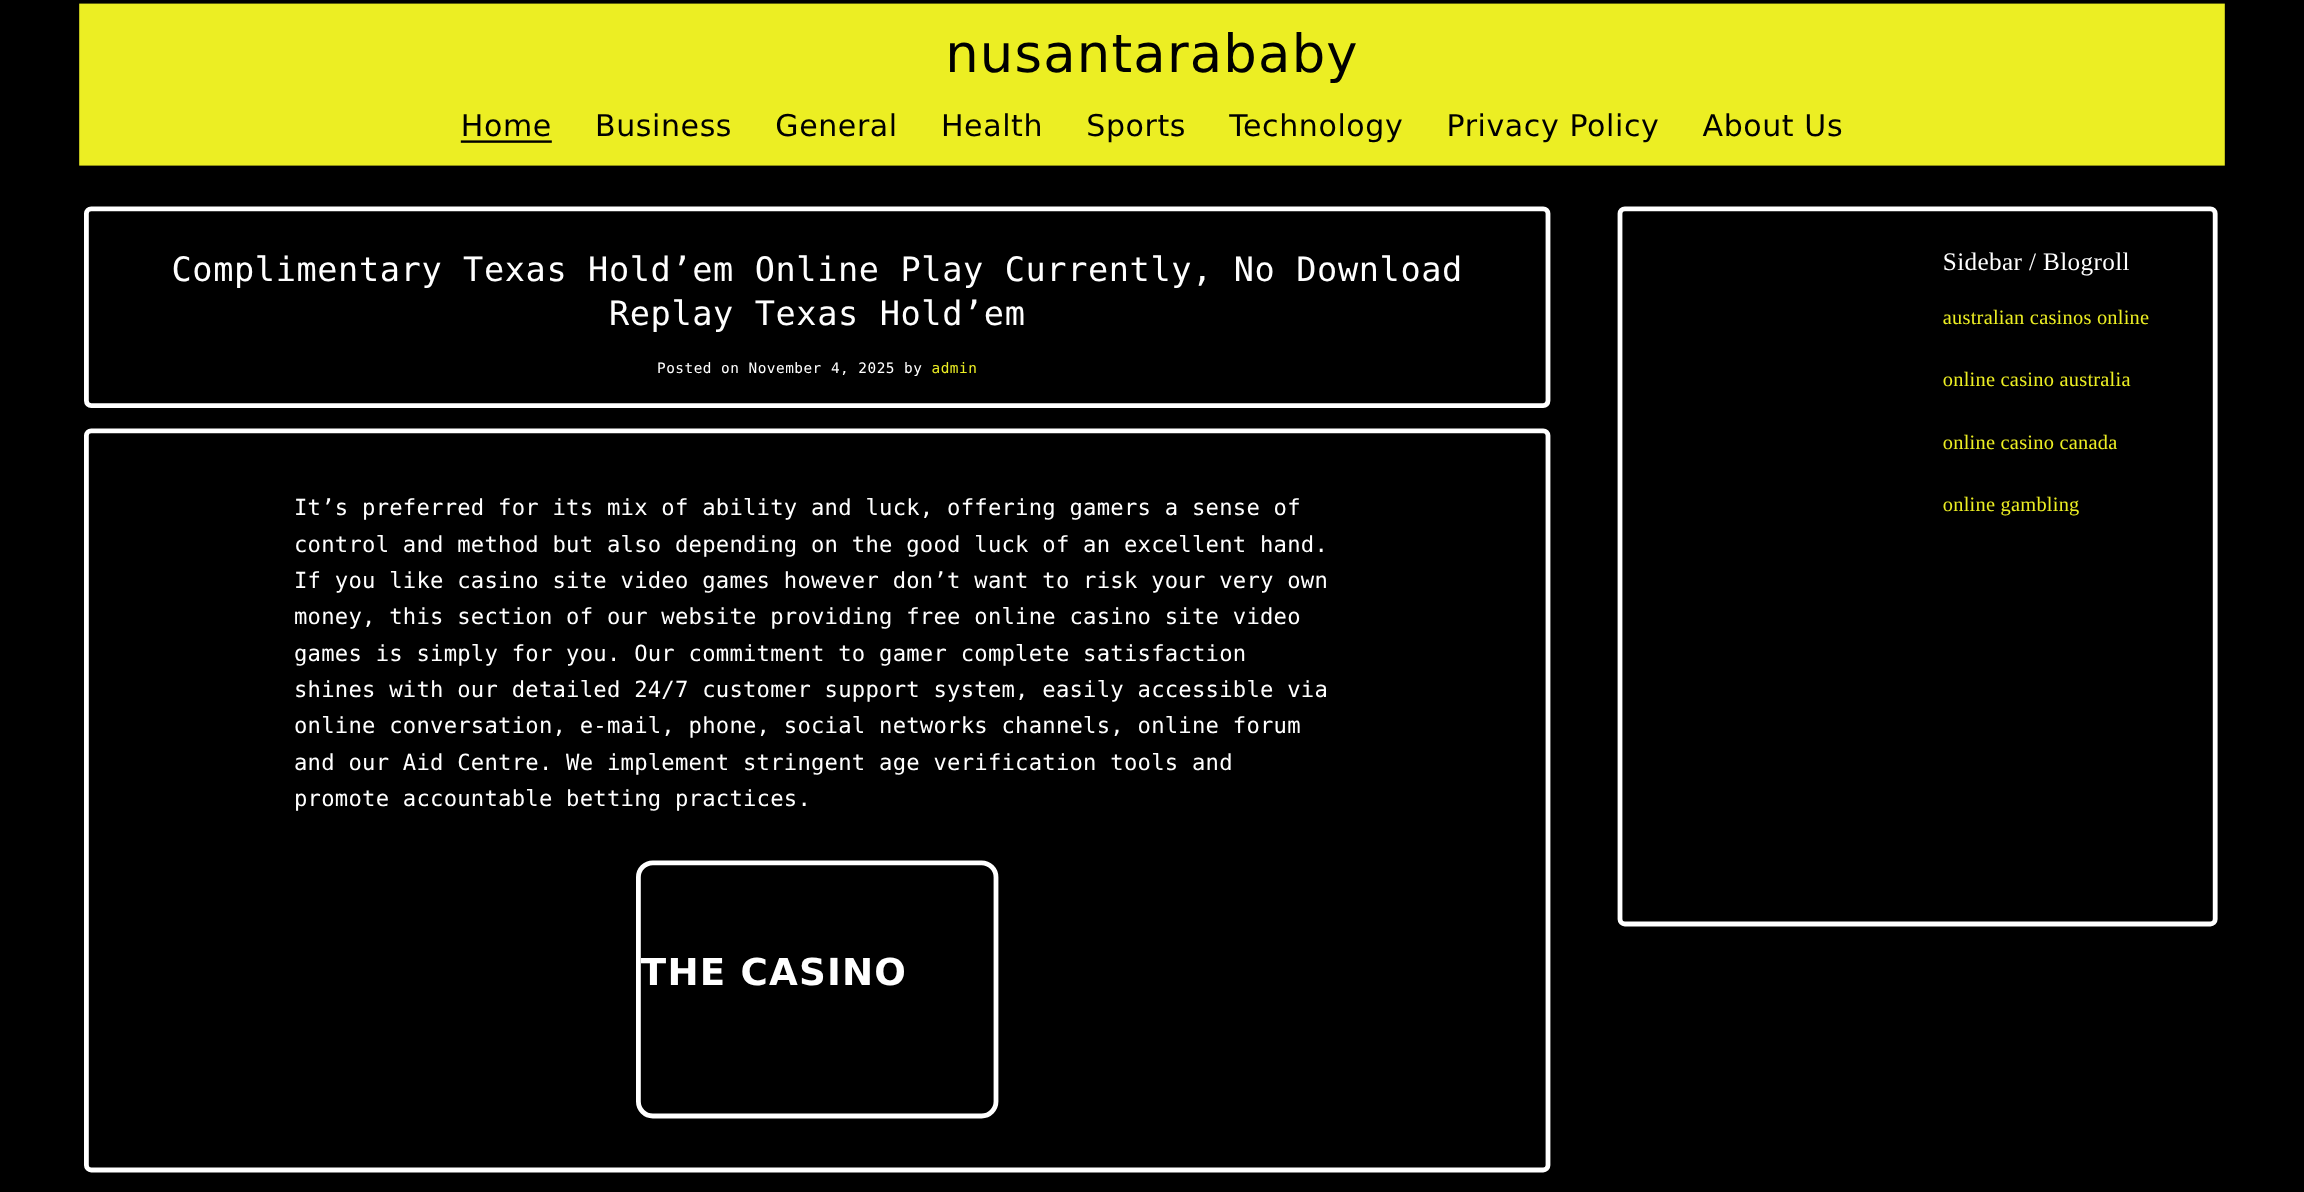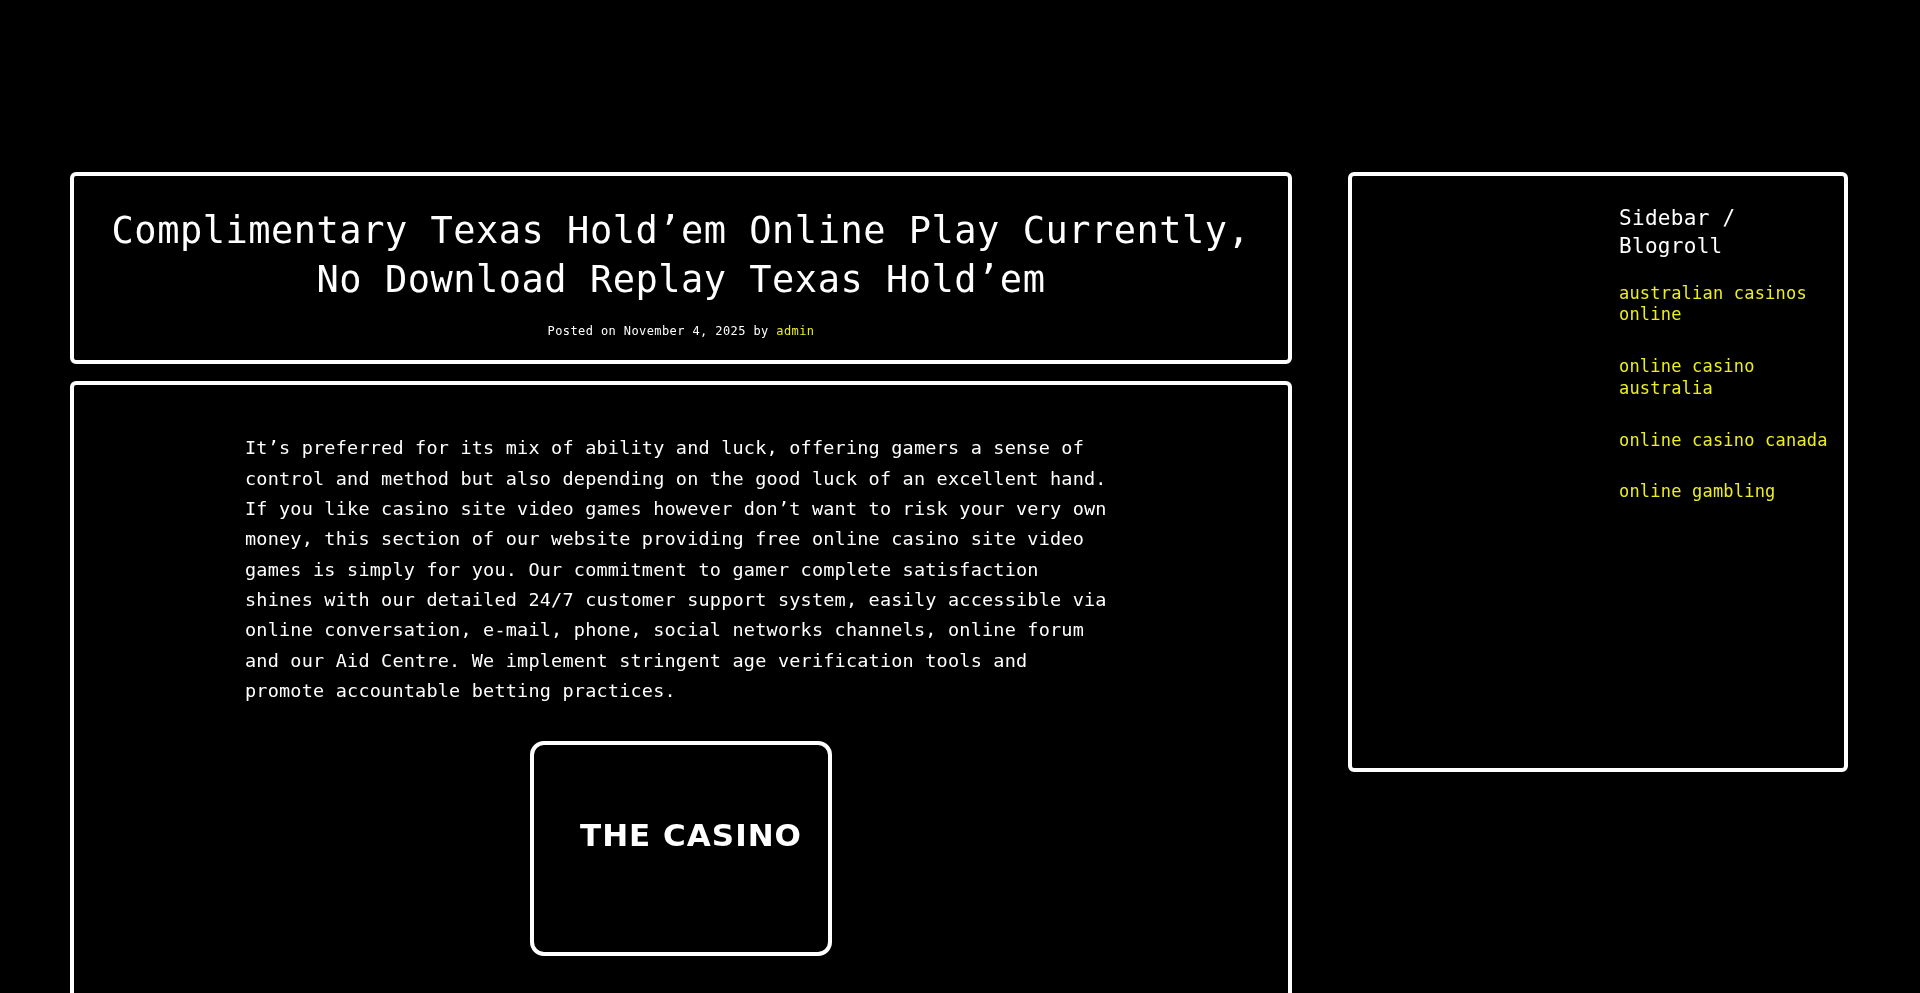--- a/index.html
+++ b/index.html
@@ -84,21 +84,21 @@
     border-radius: 6px;
     background: #000000;
     color: #ffffff;
   }
 
   .post-header-card {
     padding: 30px 30px 22px 30px;
   }
   .post-title {
     font-family: "DejaVu Sans Mono", monospace;
-    font-size: 37px;
+    font-size: 28px;
     line-height: 1.33;
     text-align: center;
     color: #ffffff;
     margin: 0;
     font-weight: 400;
     letter-spacing: 0.5px;
   }
   .post-meta {
     margin-top: 20px;
     text-align: center;
@@ -136,26 +136,24 @@
     border: 4px solid #ffffff;
     border-radius: 14px;
     background: #000000;
     overflow: hidden;
     position: relative;
   }
   .figure-text-1, .figure-text-2 {
     position: absolute;
     left: 0;
     right: 0;
-    text-align: center;
     font-family: "DejaVu Sans", sans-serif;
     font-weight: bold;
     color: #ffffff;
     letter-spacing: 1px;
-    padding-left: 20px;
   }
   .figure-text-1 {
     top: 72px;
     font-size: 31px;
   }
   .figure-text-2 {
     top: 118px;
     font-size: 35px;
   }
   .figure-text-2 .boxed {
@@ -173,20 +171,21 @@
     border: 4px solid #ffffff;
     border-radius: 6px;
     background: #000000;
     overflow: hidden;
   }
   .sidebar-inner {
     position: absolute;
     left: 267px;
     top: 28px;
     width: 210px;
+    font-family: Liberation Serif, serif;
   }
   .sidebar-title {
     font-size: 21px;
     line-height: 1.35;
     color: #ffffff;
     letter-spacing: 0.3px;
   }
   .blogroll {
     list-style: none;
     margin: 22px 0 0 0;
@@ -202,20 +201,33 @@
     text-decoration: none;
     letter-spacing: 0.2px;
     display: inline-block;
   }
 </style>
 </head>
 <body>
 
 <div class="page">
 
+  <div class="site-header">
+    <div class="site-title">nusantarababy</div>
+    <nav class="main-nav">
+      <a class="nav-item active" href="#">Home</a>
+      <a class="nav-item" href="#">Business</a>
+      <a class="nav-item" href="#">General</a>
+      <a class="nav-item" href="#">Health</a>
+      <a class="nav-item" href="#">Sports</a>
+      <a class="nav-item" href="#">Technology</a>
+      <a class="nav-item" href="#">Privacy Policy</a>
+      <a class="nav-item" href="#">About Us</a>
+    </nav>
+  </div>
 
   <div class="content-wrap">
 
     <div class="article-col">
 
       <div class="card post-header-card">
         <h1 class="post-title">Complimentary Texas Hold’em Online Play Currently, No Download Replay Texas Hold’em</h1>
         <div class="post-meta">
           <span>Posted on November 4, 2025 by</span>
           <a href="#">admin</a>

